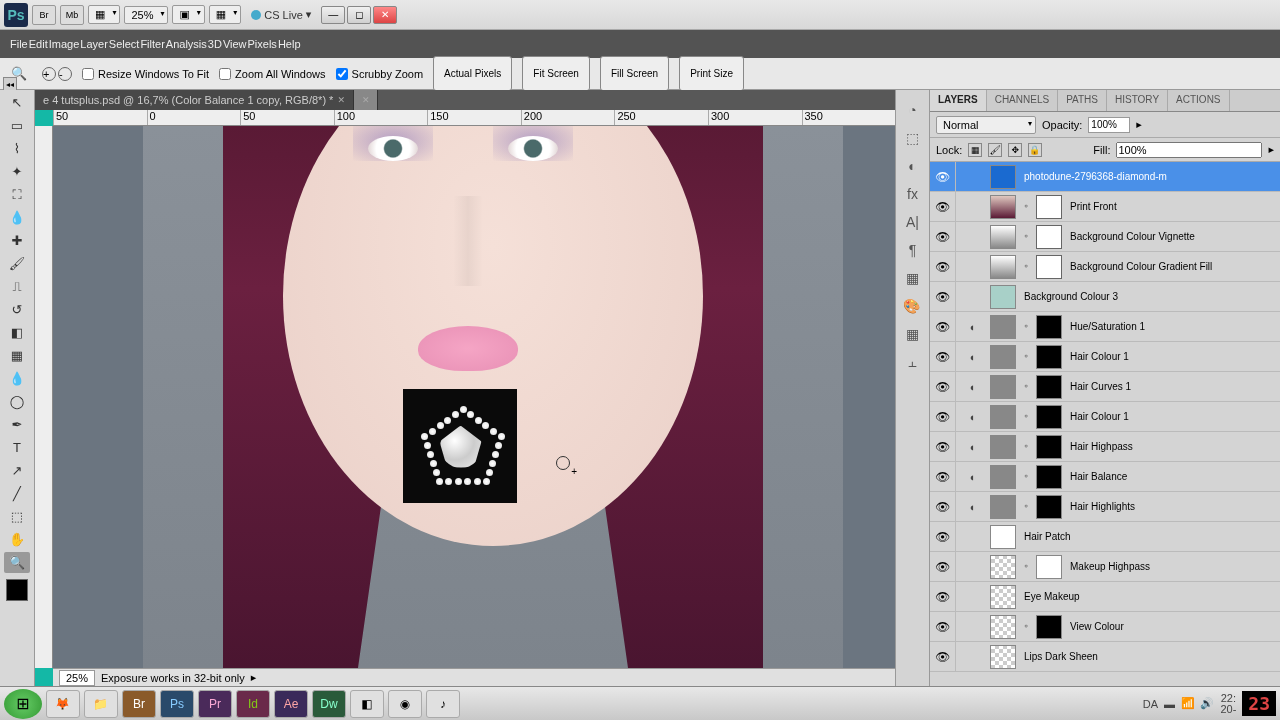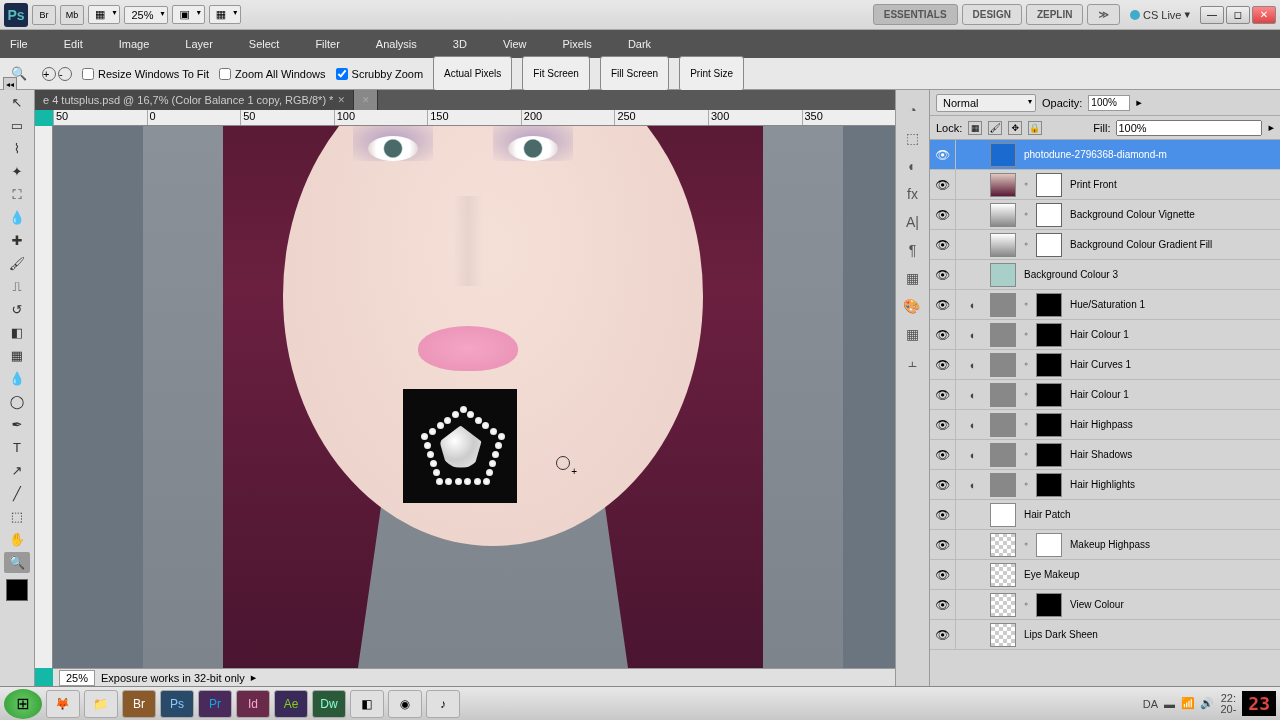--- a/index.html
+++ b/index.html
@@ -10,21 +10,21 @@
 .dropdown{padding:2px 14px 2px 6px;border:1px solid #999;background:#eee;border-radius:2px;position:relative}
 .dropdown::after{content:'▾';position:absolute;right:3px;top:2px;font-size:8px}
 .workspace-btns{display:flex;gap:4px;margin-left:auto}
 .ws-btn{padding:4px 10px;background:#ddd;border:1px solid #999;border-radius:3px;font-size:10px;font-weight:bold;color:#555}
 .ws-btn.active{background:#bbb}
 .cs-live{display:flex;align-items:center;gap:3px;padding:2px 6px;color:#333}
 .cs-dot{width:10px;height:10px;background:#4ac;border-radius:50%}
 .win-btns{display:flex;gap:2px}
 .win-btn{width:24px;height:18px;border:1px solid #888;border-radius:2px;display:flex;align-items:center;justify-content:center;background:linear-gradient(#f0f0f0,#d0d0d0);font-size:10px}
 .win-btn.close{background:linear-gradient(#f88,#d44);color:#fff}
-.menubar{height:28px;background:#535353;display:flex;align-items:center;padding:0 10px;gap:36px;color:#eee}
+.menubar{height:28px;background:#535353;display:flex;align-items:center;padding:0 10px;gap:1px;color:#eee}
 .menubar span{cursor:default}
 .optbar{height:32px;background:#e8e8e8;border-bottom:1px solid #999;display:flex;align-items:center;padding:0 6px;gap:10px}
 .zoom-tool{display:flex;gap:2px}
 .zoom-tool div{width:14px;height:14px;border:1px solid #666;border-radius:50%;position:relative}
 .chk{display:flex;align-items:center;gap:4px;font-size:10px}
 .chk input{width:12px;height:12px}
 .opt-btn{padding:11px 10px;background:#eee;border:1px solid #888;border-radius:3px;font-size:10px}
 .main{display:flex;height:calc(720px - 30px - 28px - 32px - 34px)}
 .toolbar{width:35px;background:#d8d8d8;border-right:1px solid #999;display:flex;flex-direction:column;align-items:center;padding-top:2px;gap:2px;position:relative}
 .tool{width:26px;height:21px;display:flex;align-items:center;justify-content:center;font-size:13px;color:#333;border-radius:2px}
@@ -95,46 +95,40 @@
 <body>
 
 <div class="topbar">
   <div class="app-icon">Ps</div>
   <div class="mini-btn">Br</div>
   <div class="mini-btn">Mb</div>
   <div class="dropdown">▦</div>
   <div class="dropdown">25%</div>
   <div class="dropdown">▣</div>
   <div class="dropdown">▦</div>
-  <div class="workspace-btns">
-    <div class="ws-btn active">ESSENTIALS</div>
-    <div class="ws-btn">DESIGN</div>
-    <div class="ws-btn">ZEPLIN</div>
-    <div class="ws-btn">≫</div>
-  </div>
   <div class="cs-live"><span class="cs-dot"></span><span>CS Live</span> ▾</div>
   <div class="win-btns">
     <div class="win-btn">—</div>
     <div class="win-btn">◻</div>
     <div class="win-btn close">✕</div>
   </div>
 </div>
 
 <div class="menubar">
   <span>File</span>
   <span>Edit</span>
   <span>Image</span>
   <span>Layer</span>
   <span>Select</span>
   <span>Filter</span>
   <span>Analysis</span>
   <span>3D</span>
   <span>View</span>
   <span>Pixels</span>
-  <span>Dark</span>
+  <span>Help</span>
 </div>
 
 <div class="optbar">
   <div class="tool">🔍</div>
   <div class="zoom-tool">
       <div>+</div>
       <div>-</div>
     </div>
   <label class="chk">
       <input type="checkbox" style="">
@@ -261,20 +255,27 @@
     <div class="dock-icon">fx</div>
     <div class="dock-icon">A|</div>
     <div class="dock-icon">¶</div>
     <div class="dock-icon">▦</div>
     <div class="dock-icon">🎨</div>
     <div class="dock-icon">▦</div>
     <div class="dock-icon">⫠</div>
   </div>
 
   <div class="panels">
+    <div class="panel-tabs">
+      <div class="panel-tab active">LAYERS</div>
+      <div class="panel-tab">CHANNELS</div>
+      <div class="panel-tab">PATHS</div>
+      <div class="panel-tab">HISTORY</div>
+      <div class="panel-tab">ACTIONS</div>
+    </div>
     <div class="panel-opts">
       <div class="dropdown" style="width:100px">Normal</div>
       <span>Opacity:</span>
       <input type="text" value="100%" style="">
       <span>▸</span>
     </div>
     <div class="lock-row">
       <span>Lock:</span>
       <div class="lock-icon">▦</div>
       <div class="lock-icon">🖌</div>
@@ -360,21 +361,21 @@
           <div class="mask">⚬</div>
           <div class="thumb black-m"></div>
           <div class="layer-name">Hair Highpass</div>
         </div>
         <div class="layer">
           <div class="eye-col">👁</div>
           <div class="fx-col">◐</div>
           <div class="thumb gray"></div>
           <div class="mask">⚬</div>
           <div class="thumb black-m"></div>
-          <div class="layer-name">Hair Shadows</div>
+          <div class="layer-name">Hair Balance</div>
         </div>
         <div class="layer">
           <div class="eye-col">👁</div>
           <div class="fx-col">◐</div>
           <div class="thumb gray"></div>
           <div class="mask">⚬</div>
           <div class="thumb black-m"></div>
           <div class="layer-name">Hair Highlights</div>
         </div>
         <div class="layer">
@@ -414,23 +415,23 @@
       </div>
   </div>
 </div>
 
 <div class="taskbar">
   <div class="start">⊞</div>
   <div class="task-icon">🦊</div>
   <div class="task-icon">📁</div>
   <div class="task-icon" style="background:#8a5a2a;color:#fff">Br</div>
   <div class="task-icon" style="background:#2a4a6a;color:#8cf">Ps</div>
-  <div class="task-icon" style="background:#4a2a5a;color:#0ea5e9">Pr</div>
-  <div class="task-icon" style="background:#6a2a4a;color:#f9a8d4">Id</div>
-  <div class="task-icon" style="background:#3a2a5a;color:#84cc16">Ae</div>
+  <div class="task-icon" style="background:#4a2a5a;color:#f9a8d4">Pr</div>
+  <div class="task-icon" style="background:#6a2a4a;color:#84cc16">Id</div>
+  <div class="task-icon" style="background:#3a2a5a;color:#fca5a5">Ae</div>
   <div class="task-icon" style="background:#2a5a3a;color:#8fc">Dw</div>
   <div class="task-icon">◧</div>
   <div class="task-icon">◉</div>
   <div class="task-icon">♪</div>
   <div class="tray">
     <span>DA</span>
     <span>▬</span>
     <span>📶</span>
     <span>🔊</span>
     <div class="clock">

